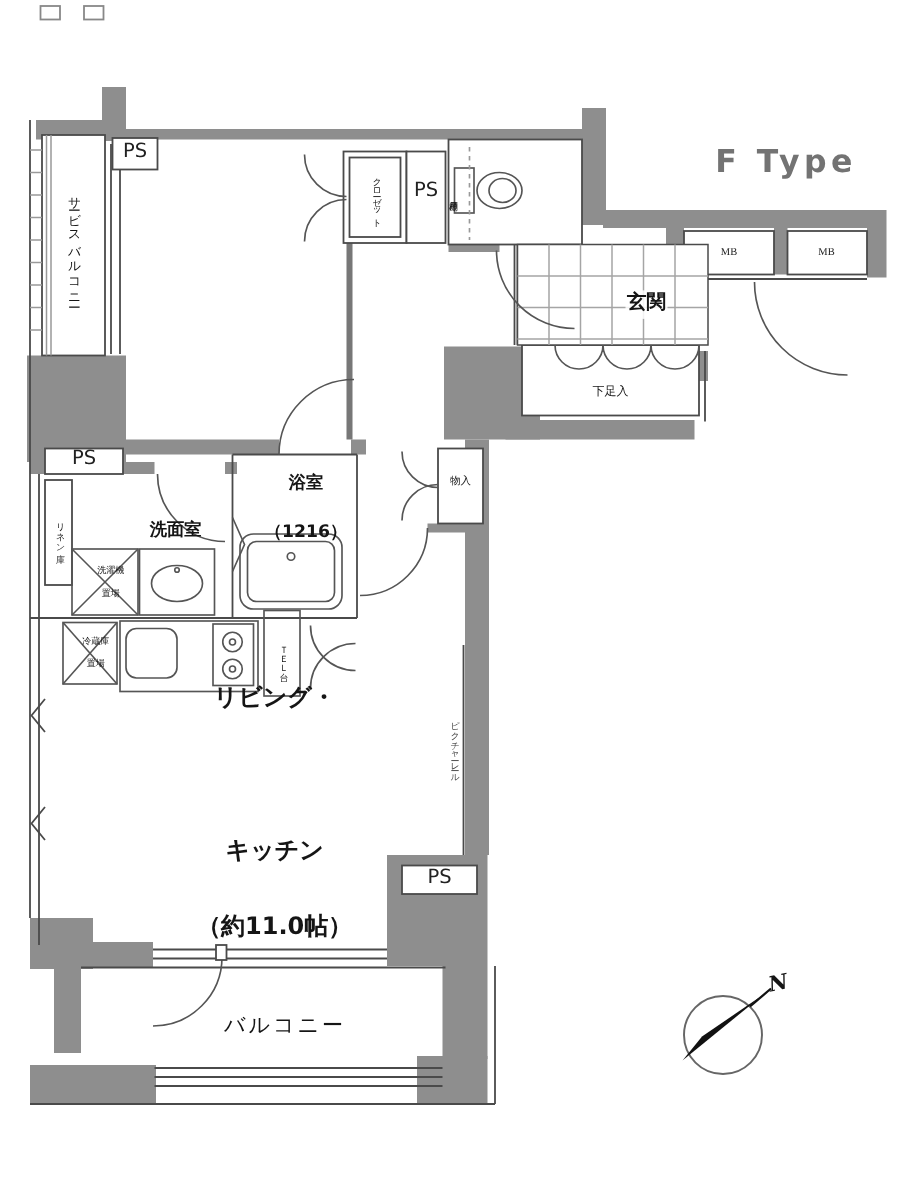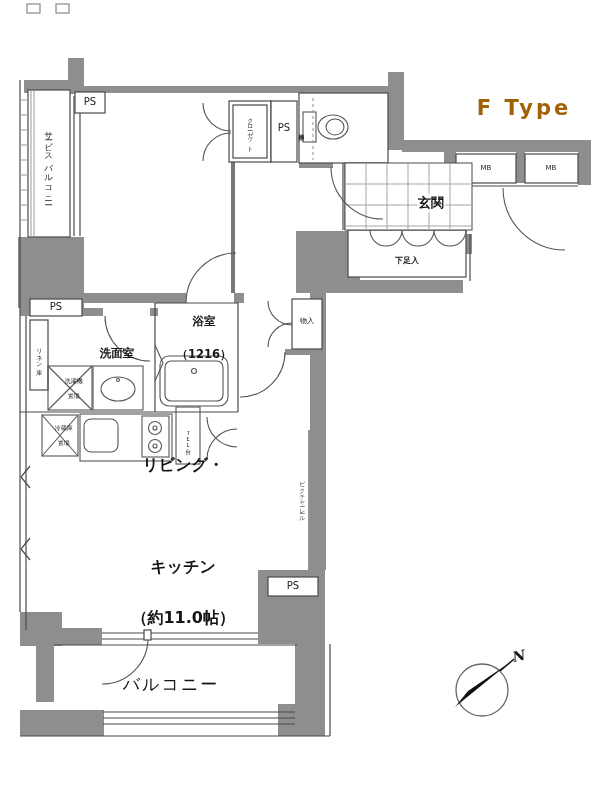--- a/index.html
+++ b/index.html
@@ -4,26 +4,26 @@
 <style>
   html,body{margin:0;padding:0;background:#fff;}
   #page{position:relative;width:600px;height:800px;background:#fff;overflow:hidden;
         font-family:"DejaVu Sans","Liberation Sans",sans-serif;color:#111;}
   #plan-svg{position:absolute;left:0;top:0;}
   .lbl{position:absolute;transform:translate(-50%,-50%);white-space:pre;color:#151515;
        text-align:center;line-height:1.45;}
   .vtext{writing-mode:vertical-rl;text-orientation:upright;letter-spacing:1px;}
   .bold{font-weight:bold;}
   .bg{background:rgba(255,255,255,.85);padding:0 1px;}
-  .f-type{font-size:21px;font-weight:600;letter-spacing:3px;color:#a16207;}
+  .f-type{font-size:21px;font-weight:600;letter-spacing:3px;color:#737373;}
   .room-md{font-size:12px;}
   .room-sm{font-size:8px;}
   .tiny{font-size:6px;letter-spacing:0;}
-  .ps{font-size:10px;color:#222;}
-  .mb{font-size:7px;color:#222;}
+  .ps{font-size:13px;color:#222;}
+  .mb{font-size:7px;color:#222;font-family:Liberation Serif, serif;}
   .north{font-size:14px;font-style:italic;font-family:"DejaVu Serif","Liberation Serif",serif;
          font-weight:bold;transform:translate(-50%,-50%) rotate(-12deg);}
 </style>
 </head>
 <body>
 
 <div id="page">
 
   <svg id="plan-svg" width="600" height="800" viewBox="0 0 600 800">
 
@@ -205,32 +205,32 @@
 
   <div class="lbl bold" style="left:172px;top:541px;font-size:16px;line-height:1.6;">
     <span>リビング・</span><br>
     <br>
     <span>キッチン</span><br>
     <span>（約11.0帖）</span>
   </div>
 
   <div class="lbl bold room-md bg" style="left:431px;top:203px;font-size:13px;text-align:right;">玄関</div>
 
-  <div class="lbl room-sm bg" style="left:407px;top:261px;font-weight:bold;">下足入</div>
+  <div class="lbl room-sm bg" style="left:407px;top:261px;">下足入</div>
 
   <div class="lbl bold" style="left:196px;top:338px;font-size:11.5px;">
     <span>浴室</span><br>
     <span>（1216）</span>
   </div>
 
   <div class="lbl bold" style="left:117px;top:353px;font-size:11.5px;">洗面室</div>
 
   <div class="lbl" style="left:307px;top:321px;font-size:7px;">物入</div>
 
-  <div class="lbl" style="left:171px;top:684px;font-size:17px;letter-spacing:2px;">バルコニー</div>
+  <div class="lbl" style="left:190px;top:684px;font-size:14px;letter-spacing:2px;">バルコニー</div>
 
   <div class="lbl vtext" style="left:49px;top:163px;font-size:8.5px;">サービスバルコニー</div>
 
   <div class="lbl vtext tiny" style="left:250px;top:131px;">クローゼット</div>
 
   <div class="lbl vtext tiny" style="left:39px;top:354px;">リネン庫</div>
 
   <div class="lbl vtext tiny" style="left:301px;top:130px;">吊戸棚</div>
 
   <div class="lbl vtext tiny" style="left:188px;top:435px;">ＴＥＬ台</div>

